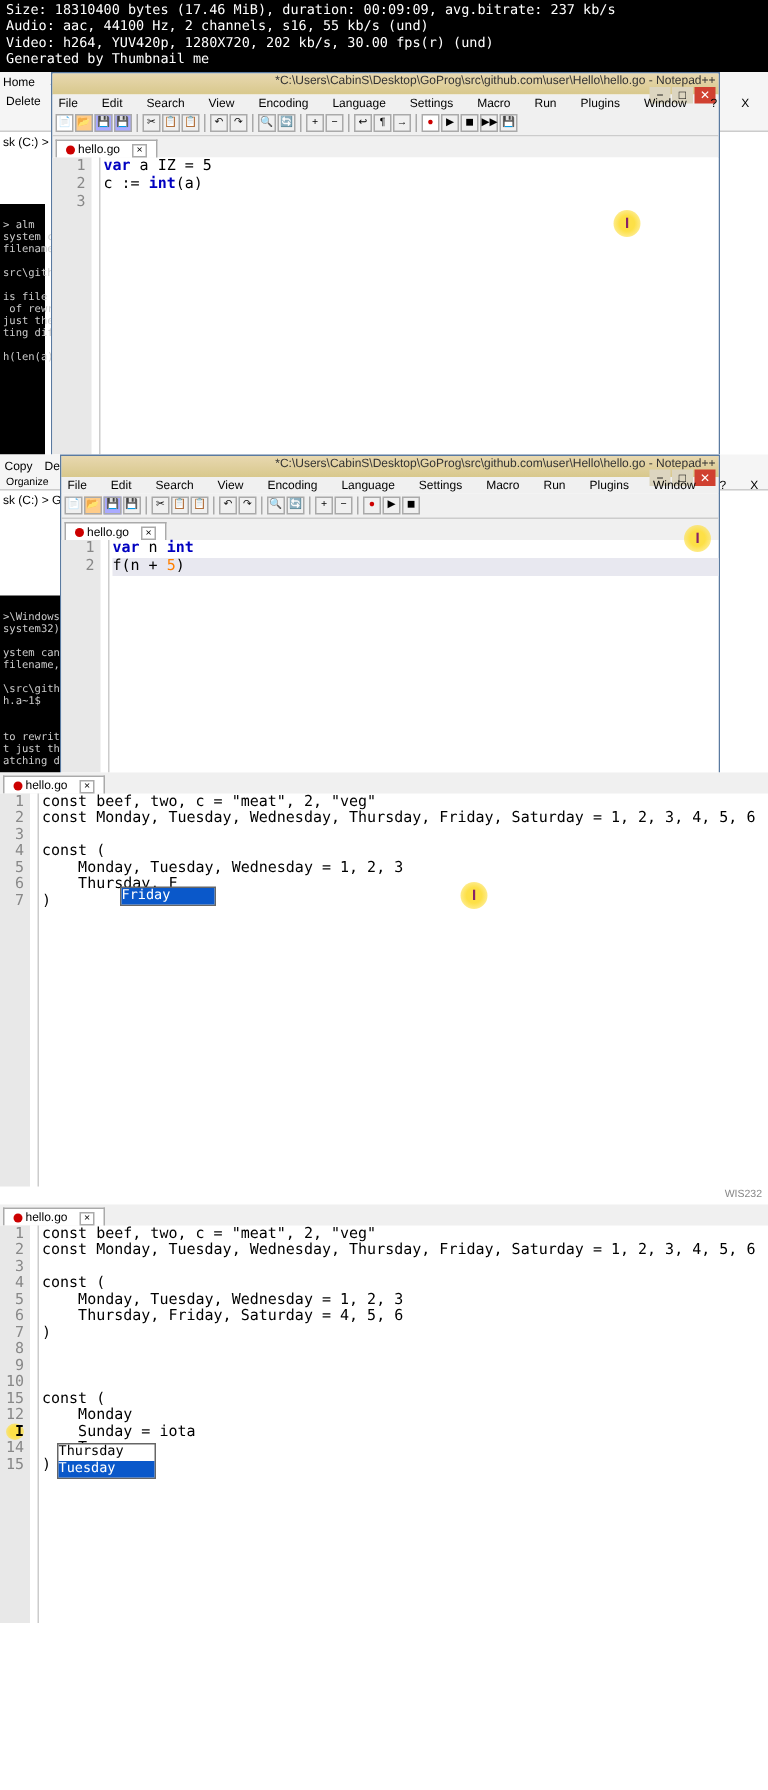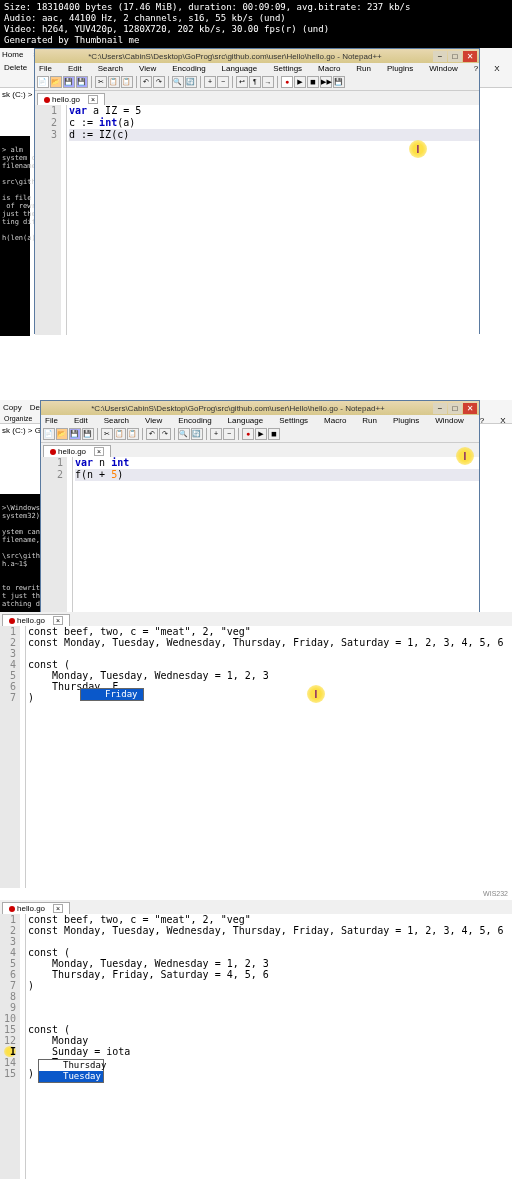--- a/index.html
+++ b/index.html
@@ -10,21 +10,21 @@
     
     
     .section { position: relative; background: #fff; }
     
     
     .explorer-bg { background: #f5f5f5; height: 40px; border-bottom: 1px solid #ccc; font-size: 8px; }
     .explorer-tabs { display: flex; gap: 10px; padding: 2px; }
     
     
     .npp-window { position: absolute; background: #fff; border: 1px solid #5a7aa0; }
-    .npp-titlebar { background: linear-gradient(#e8d8b0, #d8c88c); display: flex; align-items: center; height: 14px; font-size: 8px; padding: 0 2px; }
+    .npp-titlebar { background: linear-gradient(#e8d8b0, #d8c88c); display: flex; align-items: flex-end; height: 14px; font-size: 8px; padding: 0 2px; flex-direction: column; }
     .npp-title { flex: 1; text-align: center; color: #333; }
     .npp-ctrlbtns { display: flex; gap: 1px; }
     .npp-ctrl { width: 14px; height: 11px; display: flex; align-items: center; justify-content: center; font-size: 8px; }
     .npp-close { background: #d04030; color: #fff; }
     .npp-minmax { background: #dcd5c0; }
     
     .npp-menubar { display: flex; gap: 16px; padding: 1px 4px; background: #f0f0f0; font-size: 8px; }
     .npp-toolbar { display: flex; gap: 1px; padding: 2px; background: #f0f0f0; border-bottom: 1px solid #ccc; }
     .tb-icon { width: 12px; height: 12px; display: inline-block; border: 1px solid #aaa; font-size: 7px; text-align: center; line-height: 10px; }
     .tb-sep { width: 1px; background: #aaa; margin: 0 2px; }
@@ -57,36 +57,36 @@
     
     .big-editor { display: flex; font-family: Consolas, monospace; font-size: 10px; }
     .big-gutter { background: #e8e8e8; color: #888; text-align: right; padding: 0 4px; width: 20px; }
     .big-gutter div { height: 11px; line-height: 11px; }
     .big-gutter .highlight-cursor { background: radial-gradient(circle, #fde047 40%, rgba(253,224,71,0.3) 100%); border-radius: 50%; color: #000; font-weight: bold; }
     .big-margin { width: 6px; border-right: 1px solid #ccc; }
     .big-code { flex: 1; padding-left: 2px; }
     .big-code .line { height: 11px; line-height: 11px; white-space: pre; }
     
     .autocomplete { position: absolute; background: #fff; border: 1px solid #666; font-family: Consolas, monospace; font-size: 9px; }
-    .ac-item { padding: 0 24px; height: 11px; line-height: 11px; }
+    .ac-item { padding: 0 0; height: 11px; line-height: 11px; }
     .ac-sel { background: #0a58ca; color: #fff; }
     
     .footer-text { text-align: right; font-size: 7px; color: #888; padding: 2px 4px; }
   </style>
 </head>
 <body>
 
 <div class="metadata">
   <div>Size: 18310400 bytes (17.46 MiB), duration: 00:09:09, avg.bitrate: 237 kb/s</div>
   <div>Audio: aac, 44100 Hz, 2 channels, s16, 55 kb/s (und)</div>
   <div>Video: h264, YUV420p, 1280X720, 202 kb/s, 30.00 fps(r) (und)</div>
   <div>Generated by Thumbnail me</div>
 </div>
 
-<div class="section" style="height:352px;">
+<div class="section" style="height:255px;">
   <div class="explorer-bg">
     <div class="explorer-tabs">
       <span>Home</span>
       <span>Share</span>
       <span>View</span>
     </div>
     <div style="padding:2px 4px;">
       <span>Delete</span>
     </div>
   </div>
@@ -166,21 +166,20 @@
     <div class="npp-editor" style="height:230px;">
       <div class="gutter">
           <div>1</div>
           <div>2</div>
           <div>3</div>
         </div>
       <div class="margin"></div>
       <div class="code">
         <div class="line"><span class="kw">var</span><span> a IZ = 5</span></div>
         <div class="line"><span>c := </span><span class="kw">int</span><span>(a)</span></div>
-        <div class="line highlighted"><span>d := IZ(c)</span></div>
       </div>
     </div>
     <div class="cursor-ind" style="left:374px; top:91px;">I</div>
   </div>
 </div>
 
 <div class="section" style="height:212px;">
   <div class="explorer-bg" style="height:24px;">
     <div style="padding:3px; display:flex; gap:8px;">
       <span>Copy</span>

